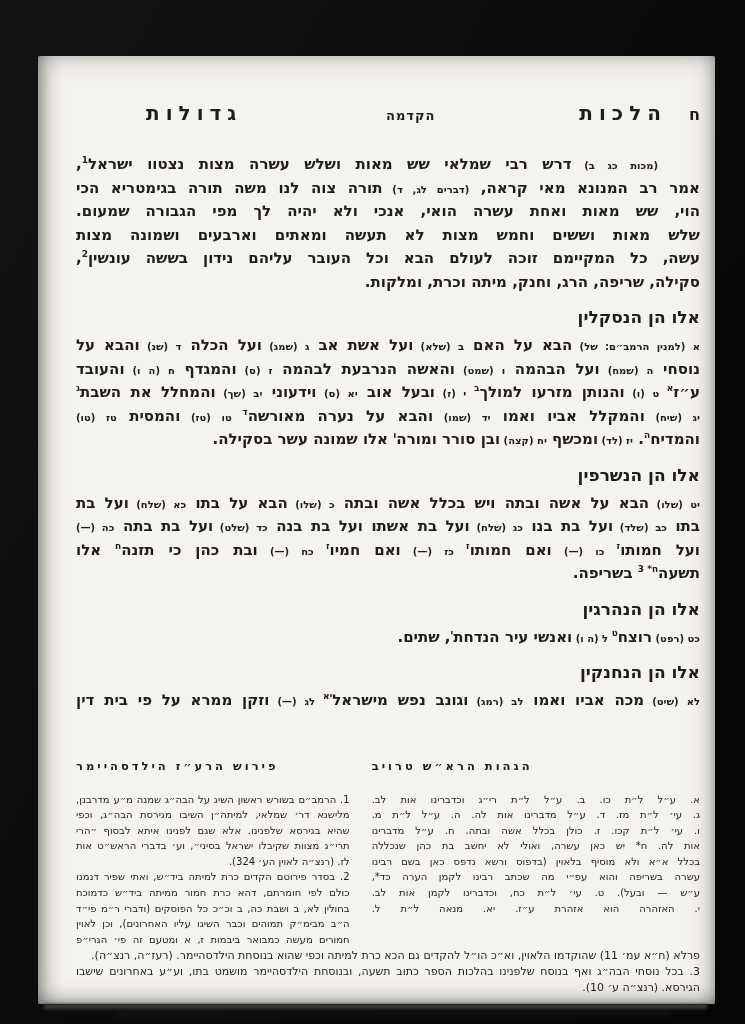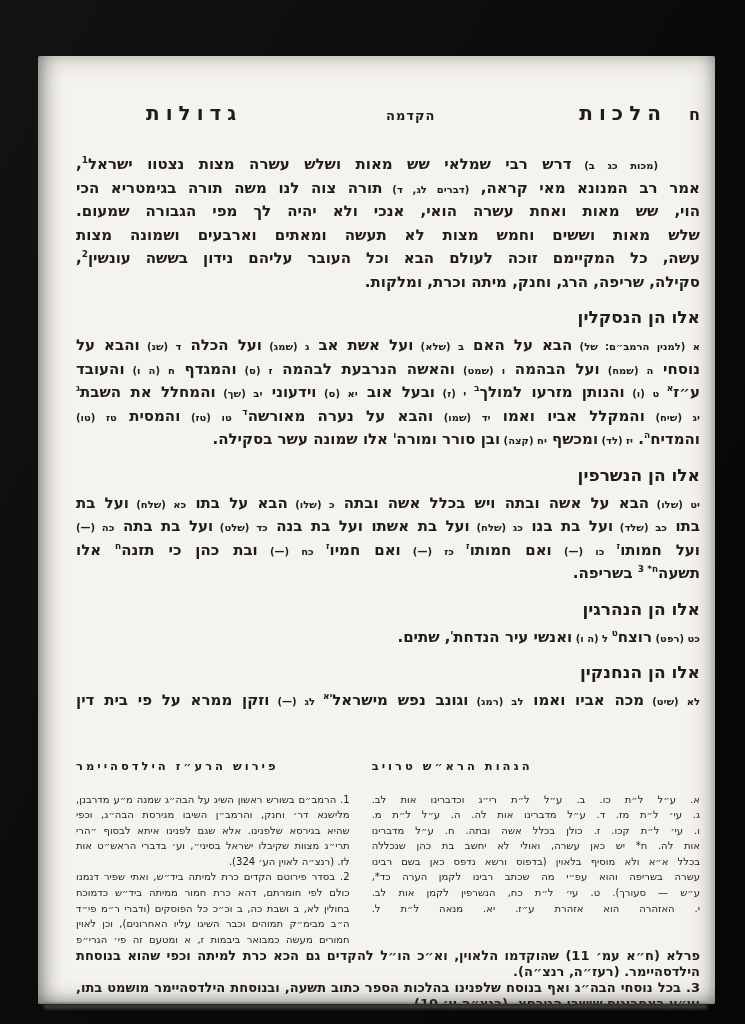--- a/index.html
+++ b/index.html
@@ -37,21 +37,21 @@
   
   .cols{display:flex;gap:22px;margin-top:46px;}
   .col-r{width:330px;}
   .col-l{width:275px;}
   .ctitle{text-align:left;font-size:11.5px;font-weight:bold;letter-spacing:3px;
           margin-bottom:19px;white-space:nowrap;}
   .cline{font-size:10px;line-height:15.6px;max-height:15.6px;overflow:hidden;
          text-align:justify;text-align-last:justify;}
   .cline.end{text-align-last:right;}
   .fnotes{margin-top:1px;}
-  .fpara{font-size:13px;line-height:15.8px;text-align:justify;font-weight:bold;}
+  .fpara{font-size:11px;line-height:15.8px;text-align:justify;}
 
   
   .bleed{margin:14px 30px 0 40px;height:64px;opacity:.10;filter:blur(2.5px);
          background:repeating-linear-gradient(to bottom,
             #575349 0 8px,transparent 8px 19px);}
 </style>
 </head>
 <body>
 
 <div class="scan">
@@ -103,29 +103,29 @@
       <div class="cols">
         <div class="col-r">
           <div class="ctitle">הגהות הרא״ש טרויב</div>
           <div id="rcol">
               <div class="cline"><span class="seg-p">א. ע״ל ל״ת כו. ב. ע״ל ל״ת רי״ג וכדברינו אות לב.</span></div>
               <div class="cline"><span class="seg-p">ג. עי׳ ל״ת מז. ד. ע״ל מדברינו אות לה. ה. ע״ל ל״ת מ.</span></div>
               <div class="cline"><span class="seg-p">ו. עי׳ ל״ת קכו. ז. כולן בכלל אשה ובתה. ח. ע״ל מדברינו</span></div>
               <div class="cline"><span class="seg-p">אות לה. ח* יש כאן עשרה, ואולי לא יחשב בת כהן שנכללה</span></div>
               <div class="cline"><span class="seg-p">בכלל א״א ולא מוסיף בלאוין (בדפוס ורשא נדפס כאן בשם רבינו</span></div>
               <div class="cline"><span class="seg-p">עשרה בשריפה והוא עפ״י מה שכתב רבינו לקמן הערה כד*,</span></div>
-              <div class="cline"><span class="seg-p">ע״ש — סעורך). ט. עי׳ ל״ת כח, הנשרפין לקמן אות לב.</span></div>
+              <div class="cline"><span class="seg-p">ע״ש — ובעל). ט. עי׳ ל״ת כח, וכדברינו לקמן אות לב.</span></div>
               <div class="cline"><span class="seg-p">י. האזהרה הוא אזהרת ע״ז. יא. מנאה ל״ת ל.</span></div>
             </div>
         </div>
         <div class="col-l">
           <div class="ctitle">פירוש הרע״ז הילדסהיימר</div>
           <div id="lcol">
               <div class="cline"><span class="seg-p">1. הרמב״ם בשורש ראשון השיג על הבה״ג שמנה מ״ע מדרבנן,</span></div>
-              <div class="cline"><span class="seg-p">מלישנא דר׳ וחנק, והרמב״ן השיבו מגירסת הבה״ג, וכפי</span></div>
+              <div class="cline"><span class="seg-p">מלישנא דר׳ שמלאי, למיתה״ן השיבו מגירסת הבה״ג, וכפי</span></div>
               <div class="cline"><span class="seg-p">שהיא בגירסא שלפנינו. אלא שגם לפנינו איתא לבסוף ״הרי</span></div>
               <div class="cline"><span class="seg-p">תרי״ג מצוות שקיבלו ישראל בסיני״, וע׳ בדברי הראש״ט אות</span></div>
               <div class="cline end"><span class="seg-p">לז. (רנצ״ה לאוין הע׳ 324).</span></div>
               <div class="cline"><span class="seg-p">2. בסדר פירוטם הקדים כרת למיתה ביד״ש, ואתי שפיר דנמנו</span></div>
               <div class="cline"><span class="seg-p">כולם לפי חומרתם, דהא כרת חמור ממיתה ביד״ש כדמוכח</span></div>
               <div class="cline"><span class="seg-p">בחולין לא, ב ושבת כה, ב וכ״כ כל הפוסקים (ודברי ר״מ פי״ד</span></div>
               <div class="cline"><span class="seg-p">ה״ב מבימ״ק תמוהים וכבר השיגו עליו האחרונים), וכן לאוין</span></div>
               <div class="cline"><span class="seg-p">חמורים מעשה כמבואר ביבמות ז, א ומטעם זה פי׳ הגרי״פ</span></div>
             </div>
         </div>

